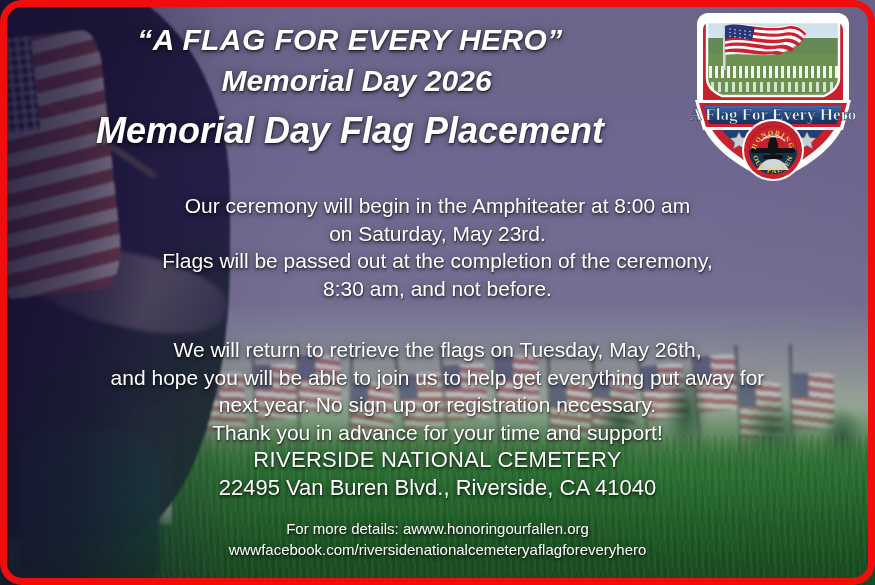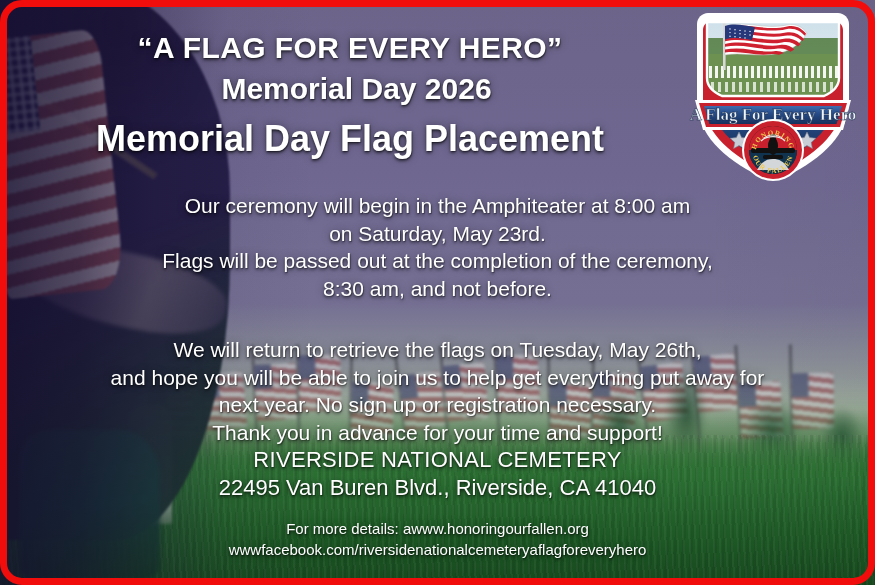--- a/index.html
+++ b/index.html
@@ -200,21 +200,21 @@
     color:#ffffff;
   }
   .txt{
     text-shadow:
       0 2px 3px rgba(0,0,0,.55),
       0 0 8px rgba(0,0,0,.35),
       1px 1px 0 rgba(0,0,0,.25);
     white-space:nowrap;
   }
 
-  .title-block{ position:absolute; left:0; width:700px; top:30px; }
+  .title-block{ position:absolute; left:0; width:700px; top:22px;font-style:italic; }
   .t1{ font-size:30px; font-weight:bold; letter-spacing:.4px; line-height:1.2; }
   .t2{ font-size:30px; font-weight:bold; line-height:1.55;padding-left:13px; }
   .t3{ font-size:36px; font-weight:bold; line-height:1.42; }
 
   .para{ position:absolute; left:0; width:875px; }
   .p-a{ top:192px; }
   .p-b{ top:336px;text-align:center; }
   .p-c{ top:446px; }
   .p-d{ top:518px; }
 

